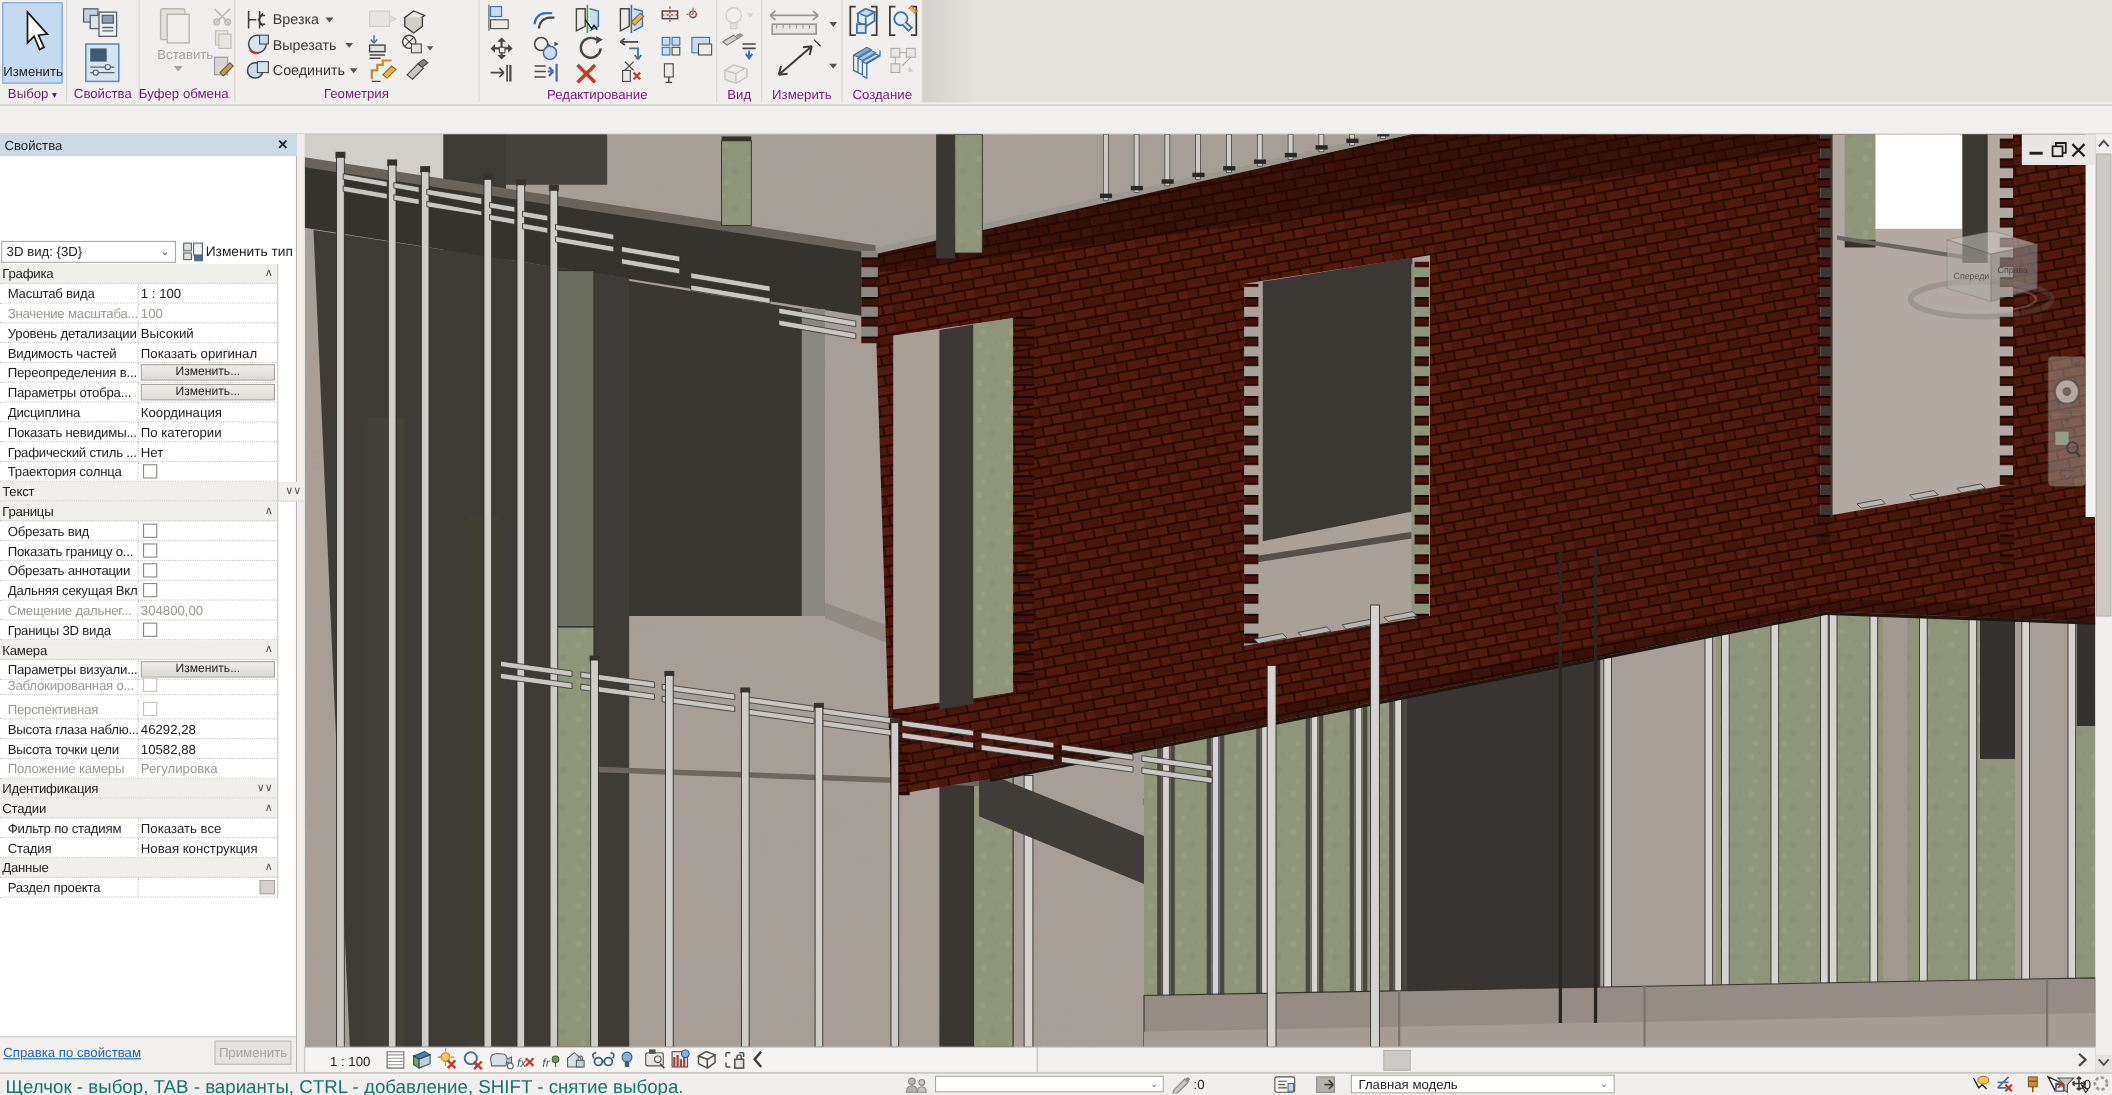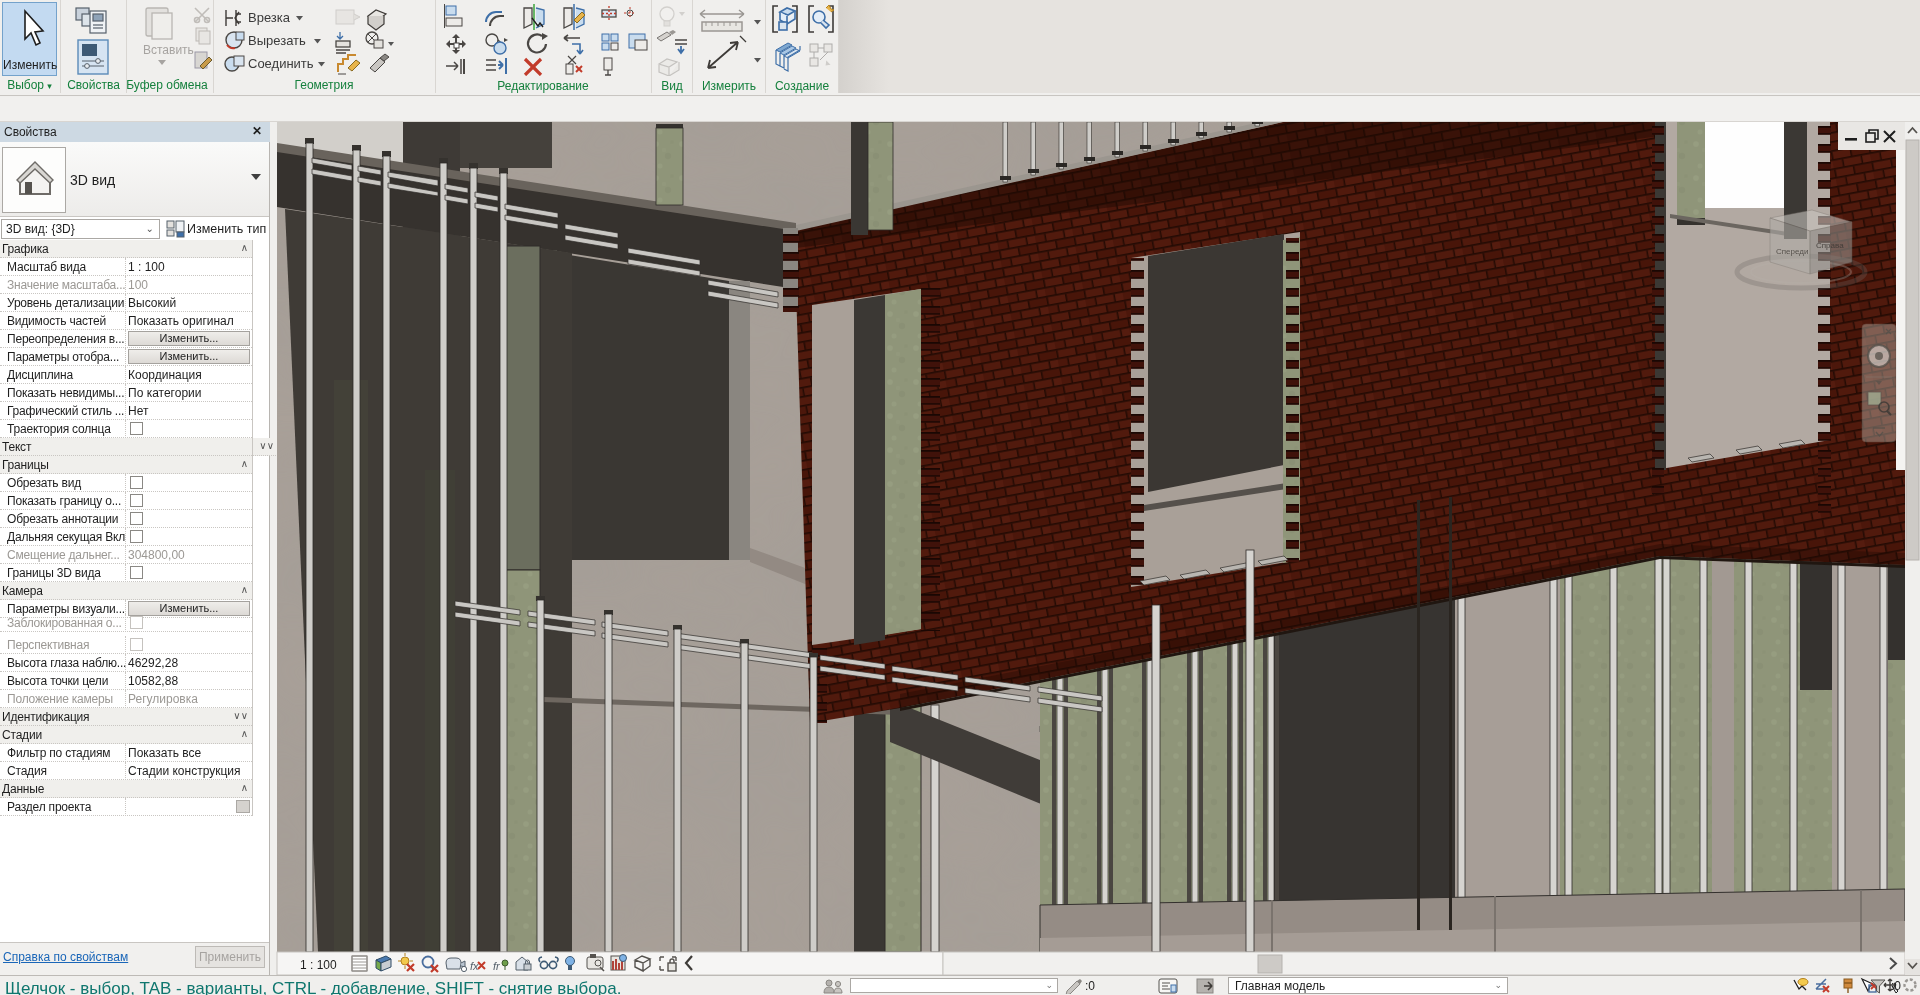--- a/index.html
+++ b/index.html
@@ -1,18 +1,18 @@
 <!DOCTYPE html>
 <html><head><meta charset="utf-8">
 <style>
 *{margin:0;padding:0;box-sizing:border-box}
 html,body{width:1920px;height:995px;overflow:hidden;font-family:"Liberation Sans",sans-serif;background:#F0EFED}
 .abs{position:absolute}
 #ribbon{position:absolute;left:0;top:0;width:1920px;height:96px;background:#F0EFED;border-bottom:1px solid #C8C5C1}
-.plabel{position:absolute;bottom:3px;width:100%;text-align:center;font-size:12px;color:#15803d}
+.plabel{position:absolute;bottom:3px;width:100%;text-align:center;font-size:12px;color:#701a75}
 .psep{position:absolute;top:0;height:93px;width:1px;background:#D9D6D2}
 #opts{position:absolute;left:0;top:97px;width:1920px;height:25px;background:#F1F0EE;border-bottom:1px solid #D8D5D1}
 #props{position:absolute;left:0;top:122px;width:270px;height:853px;background:#fff;border-right:1px solid #B8B5B1}
 #ptitle{position:absolute;left:0;top:0;width:270px;height:20px;background:#CDD9E3;font-size:12px;color:#1e1e1e;padding:3px 0 0 4px}
 .row{position:absolute;left:0;width:252px;height:18px;font-size:12px;color:#1e1e1e}
 .row .lab{position:absolute;left:7px;top:2px;width:120px;white-space:nowrap;overflow:hidden;letter-spacing:-0.2px}
 .row .val{position:absolute;left:128px;top:2px;width:120px;white-space:nowrap;overflow:hidden}
 .gray{color:#9b9894}
 .hdr{background:#F0EFEC;color:#1e1e1e}
 .hdr .lab{left:2px;font-size:12px}
@@ -283,30 +283,20 @@
       </g>
 </svg>
 <div class="plabel" style="left:766px;width:72px">Создание</div>
 <div class="psep" style="left:838px"></div>
 <div class="abs" style="left:839px;top:0;width:1081px;height:93px;background:linear-gradient(90deg,#D4D1CD,#E6E3DF 50px)"></div>
 </div>
 <div id="opts"></div>
 <div id="props">
 <div id="ptitle">Свойства<span style="position:absolute;right:8px;top:2px;font-size:12px;color:#1e1e1e;font-weight:bold">✕</span></div>
 
-<div class="abs" style="left:0;top:20px;width:269px;height:75px;background:linear-gradient(#FAFAF9,#EDECEA);border-bottom:1px solid #C9C6C2">
-<div class="abs" style="left:2px;top:5px;width:64px;height:66px;background:#FDFDFC;border:1px solid #ABA8A4"></div>
-<svg class="abs" style="left:12px;top:14px" width="46" height="46">
-        <path d="M8 22 L23 8 L38 22 L38 38 L8 38 Z" fill="#F4F3F1" stroke="#6E6B67" stroke-width="2"></path>
-        <path d="M5 24 L23 6 L41 24 L38 27 L23 13 L8 27 Z" fill="#D9D7D3" stroke="#6E6B67" stroke-width="1.4"></path>
-        <rect x="13" y="26" width="7" height="12" fill="#55524E"></rect>
-      </svg>
-<div class="abs" style="left:70px;top:30px;font-size:14px;color:#1e1e1e">3D вид</div>
-<div class="abs" style="right:8px;top:32px;width:0;height:0;border-left:5px solid transparent;border-right:5px solid transparent;border-top:6px solid #3f3f3f"></div>
-</div>
 <div class="abs" style="left:1px;top:97px;width:159px;height:20px;background:#fff;border:1px solid #ABA8A4;font-size:12px;color:#1e1e1e;padding:2px 0 0 4px">3D вид: {3D}<span style="position:absolute;right:5px;top:3px;color:#555;font-size:10px">⌄</span></div>
 <svg class="abs" style="left:166px;top:97px" width="20" height="20">
       <g fill="#E3E1DE" stroke="#55606B">
         <rect x="1" y="2" width="7" height="7"></rect>
         <rect x="1" y="11" width="7" height="6"></rect>
         <rect x="10" y="2" width="8" height="11" fill="#EFF2F5"></rect>
         <rect x="11" y="13" width="7" height="5" fill="#3E6FA8"></rect>
       </g>
     </svg>
 <div class="abs" style="left:187px;top:100px;font-size:12.5px;color:#1e1e1e">Изменить тип</div>
@@ -445,21 +435,21 @@
       <span class="chev">∧</span>
     </div>
 <div class="row cell" style="top:622px">
       <span class="lab">Фильтр по стадиям</span>
       <span class="cl abs" style="left:125px;top:0;height:18px"></span>
       <span class="val">Показать все</span>
     </div>
 <div class="row cell" style="top:640px">
       <span class="lab">Стадия</span>
       <span class="cl abs" style="left:125px;top:0;height:18px"></span>
-      <span class="val">Стадии конструкция</span>
+      <span class="val">Новая конструкция</span>
     </div>
 <div class="row hdr cell" style="top:658px;width:252px">
       <span class="lab">Данные</span>
       <span class="chev">∧</span>
     </div>
 <div class="row cell" style="top:676px">
       <span class="lab">Раздел проекта</span>
       <span class="cl abs" style="left:125px;top:0;height:18px"></span>
       <span class="val"></span>
       <span class="abs" style="left:236px;top:2px;width:14px;height:13px;background:#D5D2CE;border:1px solid #ABA8A4"></span>
@@ -828,21 +818,21 @@
 <div class="abs" style="left:1085px;top:3px;font-size:12px;color:#1e1e1e">:0</div>
 <svg class="abs" style="left:1158px;top:2px" width="22" height="16">
       <rect x="1" y="1" width="18" height="14" rx="2" fill="#F7F6F4" stroke="#55524E"></rect>
       <path d="M4 5 h8 M4 8 h6 M4 11 h8" stroke="#55524E"></path>
       <rect x="13" y="7" width="5" height="7" fill="#C9DCEE" stroke="#3E6FA8"></rect>
     </svg>
 <svg class="abs" style="left:1196px;top:2px" width="22" height="16">
       <rect x="1" y="1" width="16" height="14" fill="#B5B2AE" stroke="#8A8783"></rect>
       <path d="M8 8 l8 0 M16 8 l-4 -4 M16 8 l-4 4" stroke="#3E3B38" stroke-width="1.6" fill="none"></path>
     </svg>
-<div class="abs" style="left:1228px;top:1px;width:280px;height:17px;background:#fff;border:1px solid #ABA8A4;font-size:12px;color:#1e1e1e;padding:1px 0 0 6px">Главная модель<span style="position:absolute;right:5px;top:2px;font-size:9px;color:#777">⌄</span></div>
+<div class="abs" style="left:1228px;top:1px;width:240px;height:17px;background:#fff;border:1px solid #ABA8A4;font-size:12px;color:#1e1e1e;padding:1px 0 0 6px">Главная модель<span style="position:absolute;right:5px;top:2px;font-size:9px;color:#777">⌄</span></div>
 <svg class="abs" style="left:1790px;top:1px" width="134" height="18">
 <g>
         <path d="M4 3 l5 9 l3 -3 l4 4" fill="#fff" stroke="#1e1e1e" stroke-width="1.3"></path>
         <ellipse cx="13" cy="5" rx="5" ry="3.5" fill="#F2C94C" stroke="#B5821E"></ellipse>
       </g>
 <g transform="translate(24,0)">
         <path d="M2 12 L12 2 M2 7 h10 M2 12 h8" stroke="#4A6E9E" stroke-width="1.5" fill="none"></path>
         <path d="M9 9 l6 6 M15 9 l-6 6" stroke="#C23B2A" stroke-width="2"></path>
       </g>
 <g transform="translate(50,0)">

